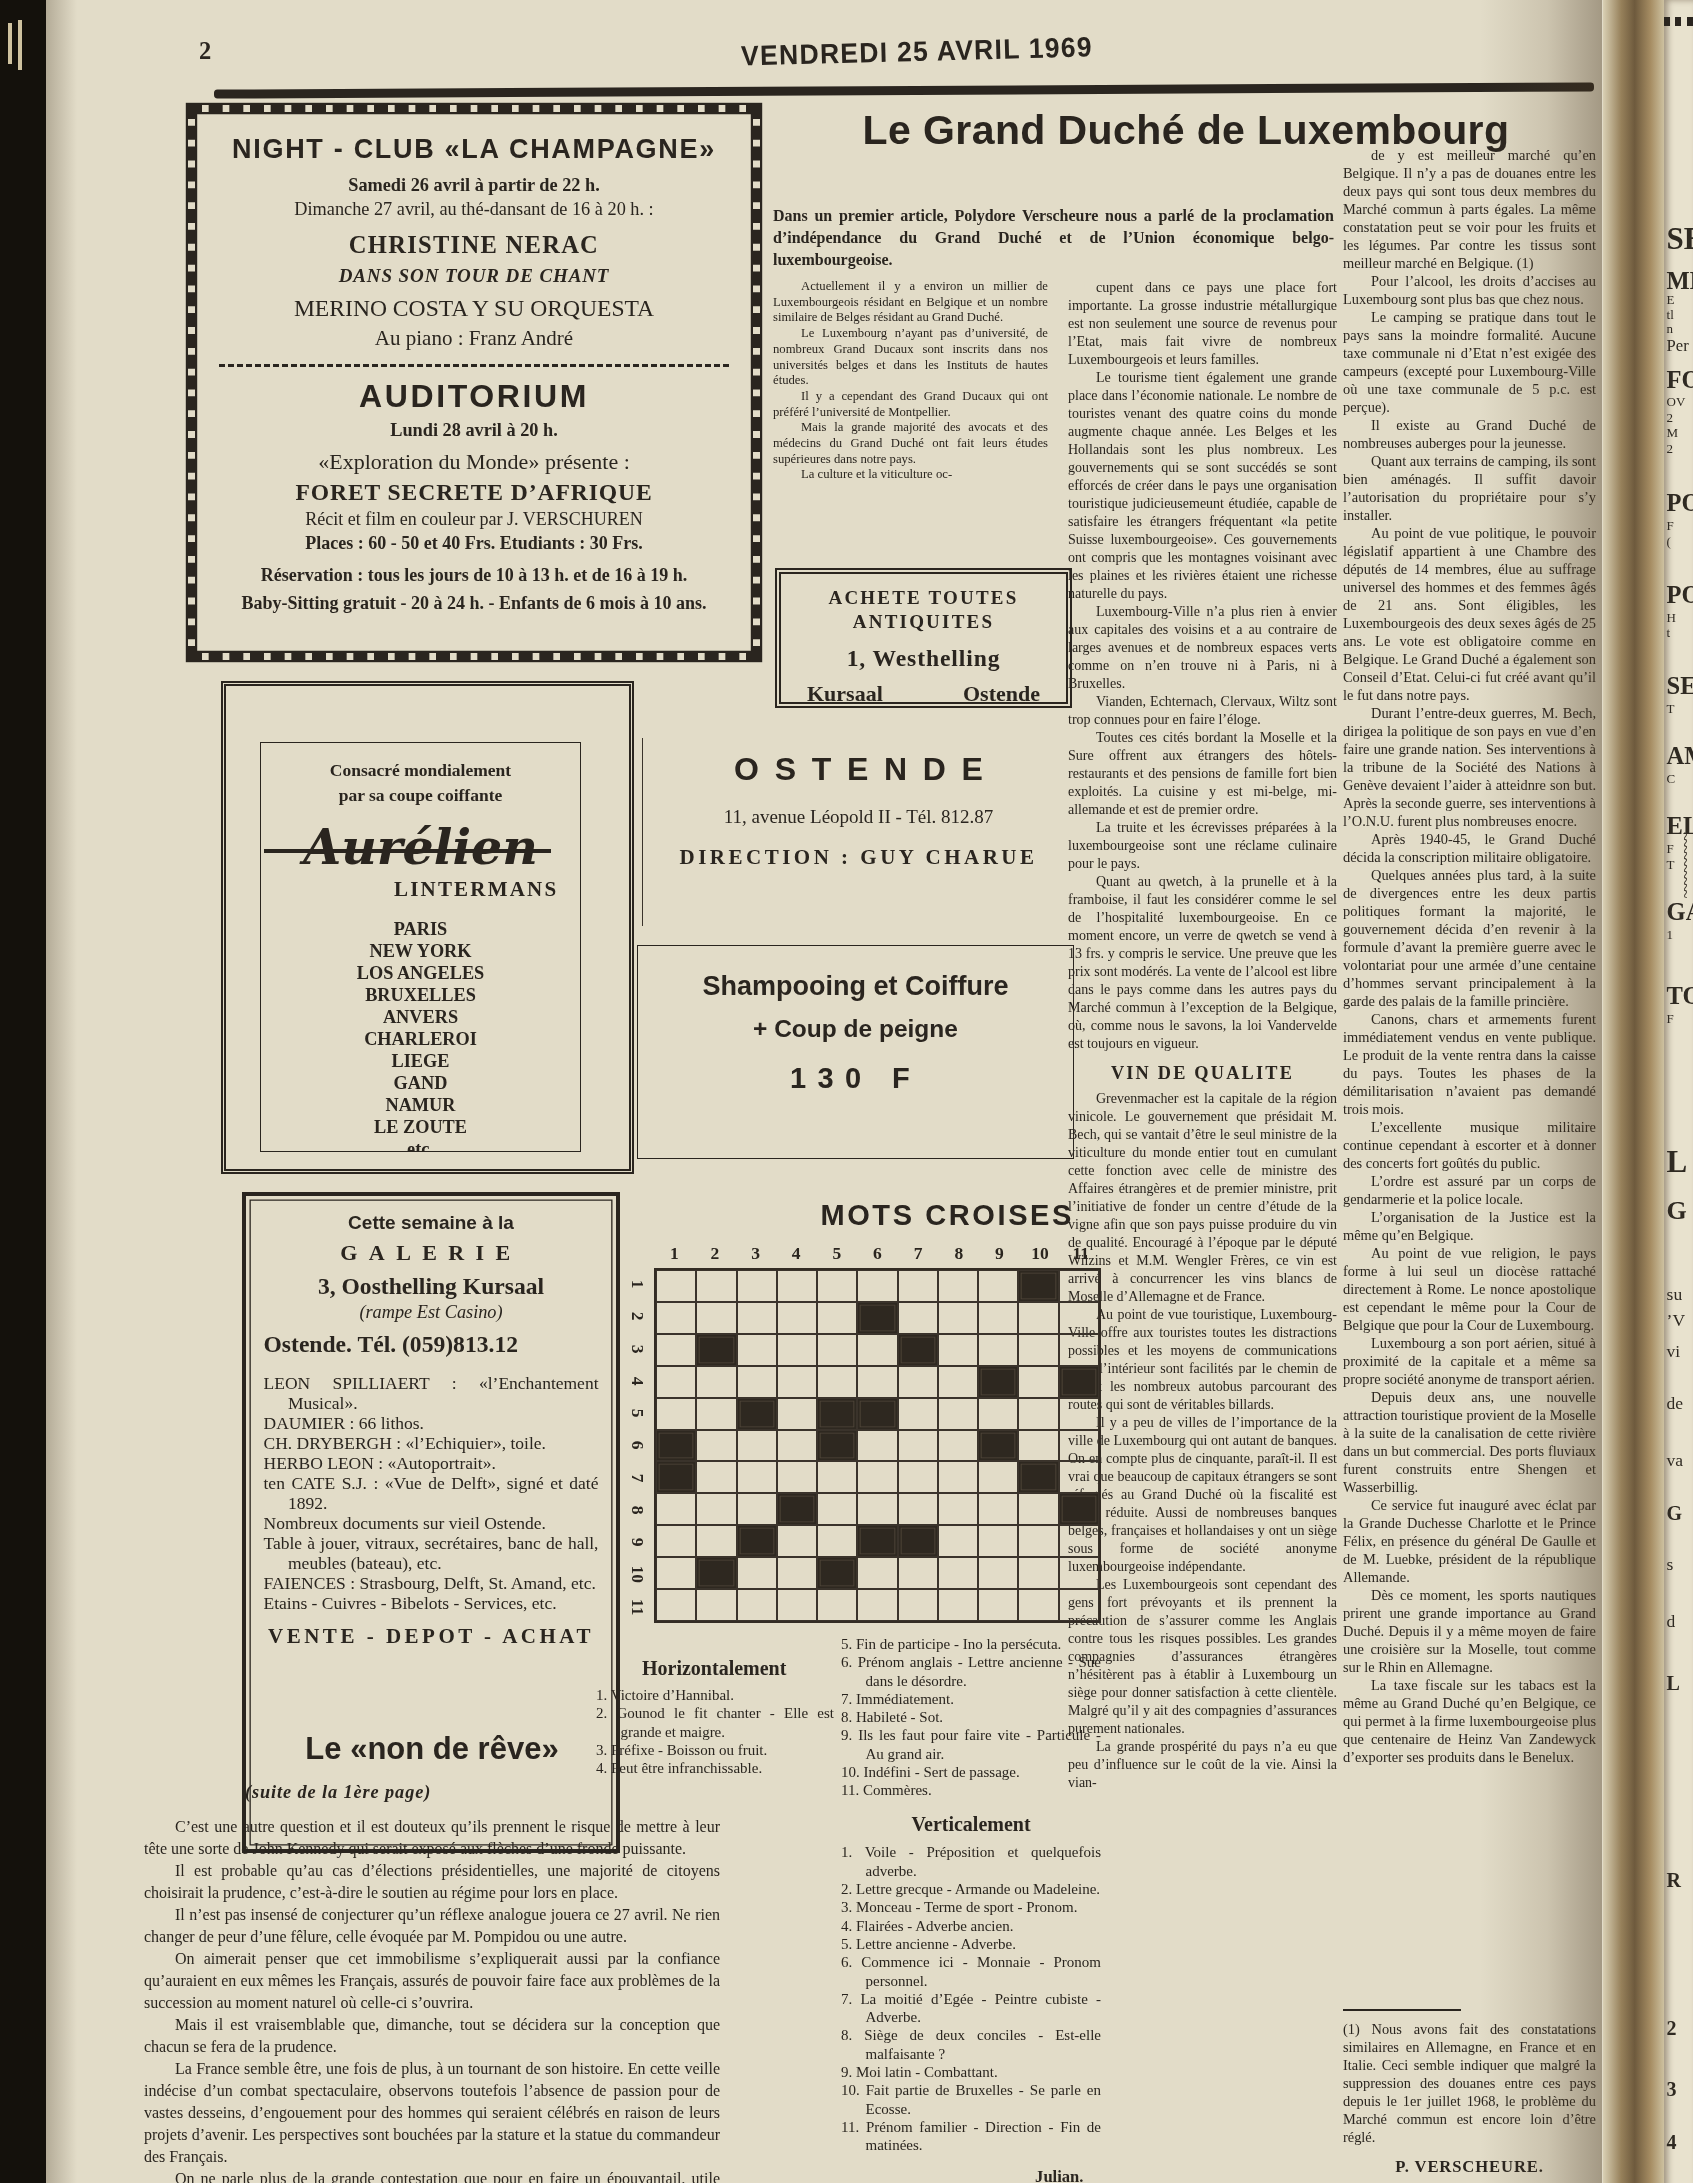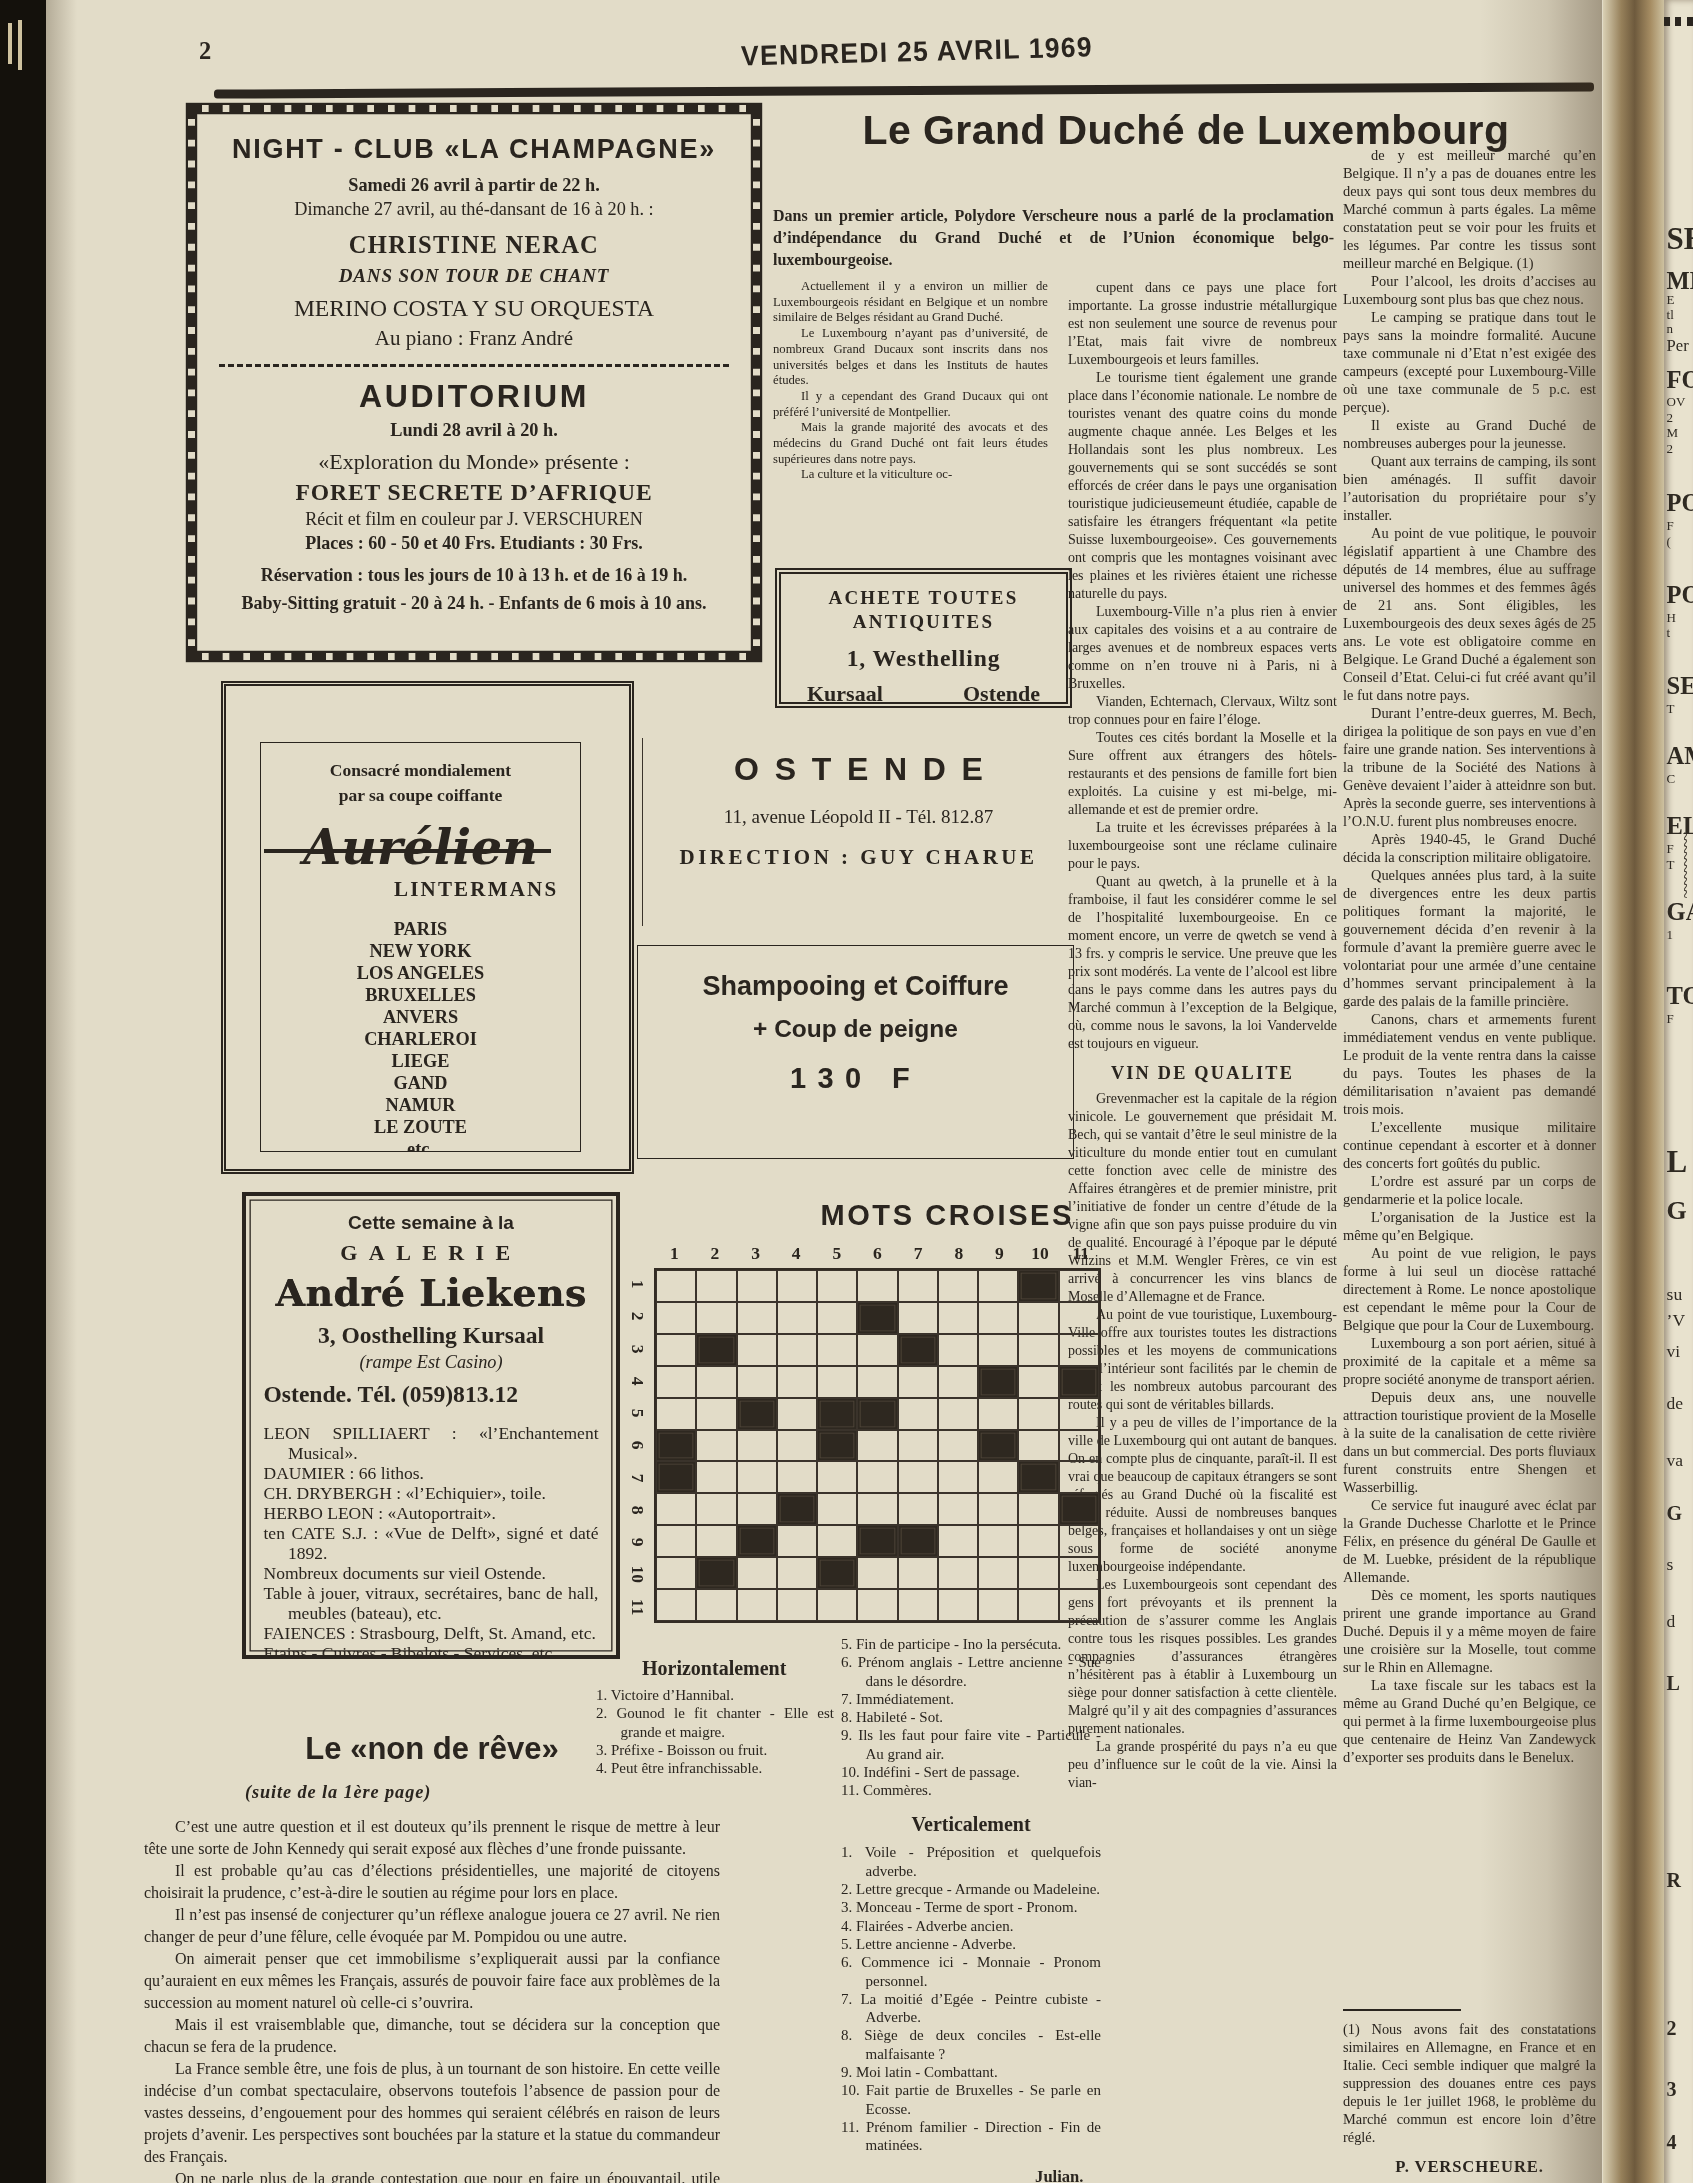--- a/index.html
+++ b/index.html
@@ -83,21 +83,21 @@
   .ost-name{font-family:"Liberation Sans",sans-serif;font-weight:bold;font-size:32px;letter-spacing:15.7px;padding-left:15.7px;}
   .ost-addr{font-size:19px;margin-top:17.5px;}
   .ost-dir{font-size:21px;font-weight:bold;letter-spacing:3.5px;margin-top:17.5px;}
 
   .shampoo{left:637px;top:945px;width:437px;height:214px;border:1.7px solid #2a251f;box-sizing:border-box;text-align:center;
     font-family:"Liberation Sans",sans-serif;}
   .sh1{font-size:27px;font-weight:bold;margin-top:24.5px;}
   .sh2{font-size:24.5px;font-weight:bold;margin-top:13px;}
   .sh3{font-size:29px;font-weight:bold;letter-spacing:11.4px;margin-top:19px;}
 
-  .galerie{left:242px;top:1192px;width:378px;height:467px;border:4.4px solid #2a251f;
+  .galerie{left:242px;top:1192px;width:378px;height:661px;border:4.4px solid #2a251f;
     box-shadow:inset 0 0 0 3.5px #e2dcc8, inset 0 0 0 4.8px #2a251f;box-sizing:border-box;
     padding:15.7px 17.5px;overflow:hidden;}
   .gal-intro{text-align:center;font-family:"Liberation Sans",sans-serif;font-weight:bold;font-size:19px;}
   .gal-name{text-align:center;font-size:22px;font-weight:bold;letter-spacing:11.4px;margin-top:6.1px;}
   .gal-gothic{text-align:center;font-family:"DejaVu Serif",serif;font-weight:bold;font-size:38px;margin-top:4.4px;
     letter-spacing:0.4px;text-shadow:0.4px 0 0 #2a251f;}
   .gal-addr{text-align:center;font-size:23.6px;font-weight:bold;margin-top:7px;}
   .gal-rampe{text-align:center;font-size:18.3px;font-style:italic;margin-top:2.6px;}
   .gal-tel{text-align:left;font-size:23.6px;font-weight:bold;margin-top:7.9px;}
   .gal-items{margin-top:15px;}
@@ -254,21 +254,20 @@
 
 <div class="abs shampoo">
   <div class="sh1">Shampooing et Coiffure</div>
   <div class="sh2">+ Coup de peigne</div>
   <div class="sh3">130 F</div>
 </div>
 
 <div class="abs galerie">
   <div class="gal-intro">Cette semaine à la</div>
   <div class="gal-name">GALERIE</div>
-  <div class="gal-gothic">André Liekens</div>
   <div class="gal-addr">3, Oosthelling Kursaal</div>
   <div class="gal-rampe">(rampe Est Casino)</div>
   <div class="gal-tel">Ostende. Tél. (059)813.12</div>
   <div class="gal-items">
       <div class="gal-item">LEON SPILLIAERT : «l’Enchantement Musical».</div>
       <div class="gal-item">DAUMIER : 66 lithos.</div>
       <div class="gal-item">CH. DRYBERGH : «l’Echiquier», toile.</div>
       <div class="gal-item">HERBO LEON : «Autoportrait».</div>
       <div class="gal-item">ten CATE S.J. : «Vue de Delft», signé et daté 1892.</div>
       <div class="gal-item">Nombreux documents sur vieil Ostende.</div>

